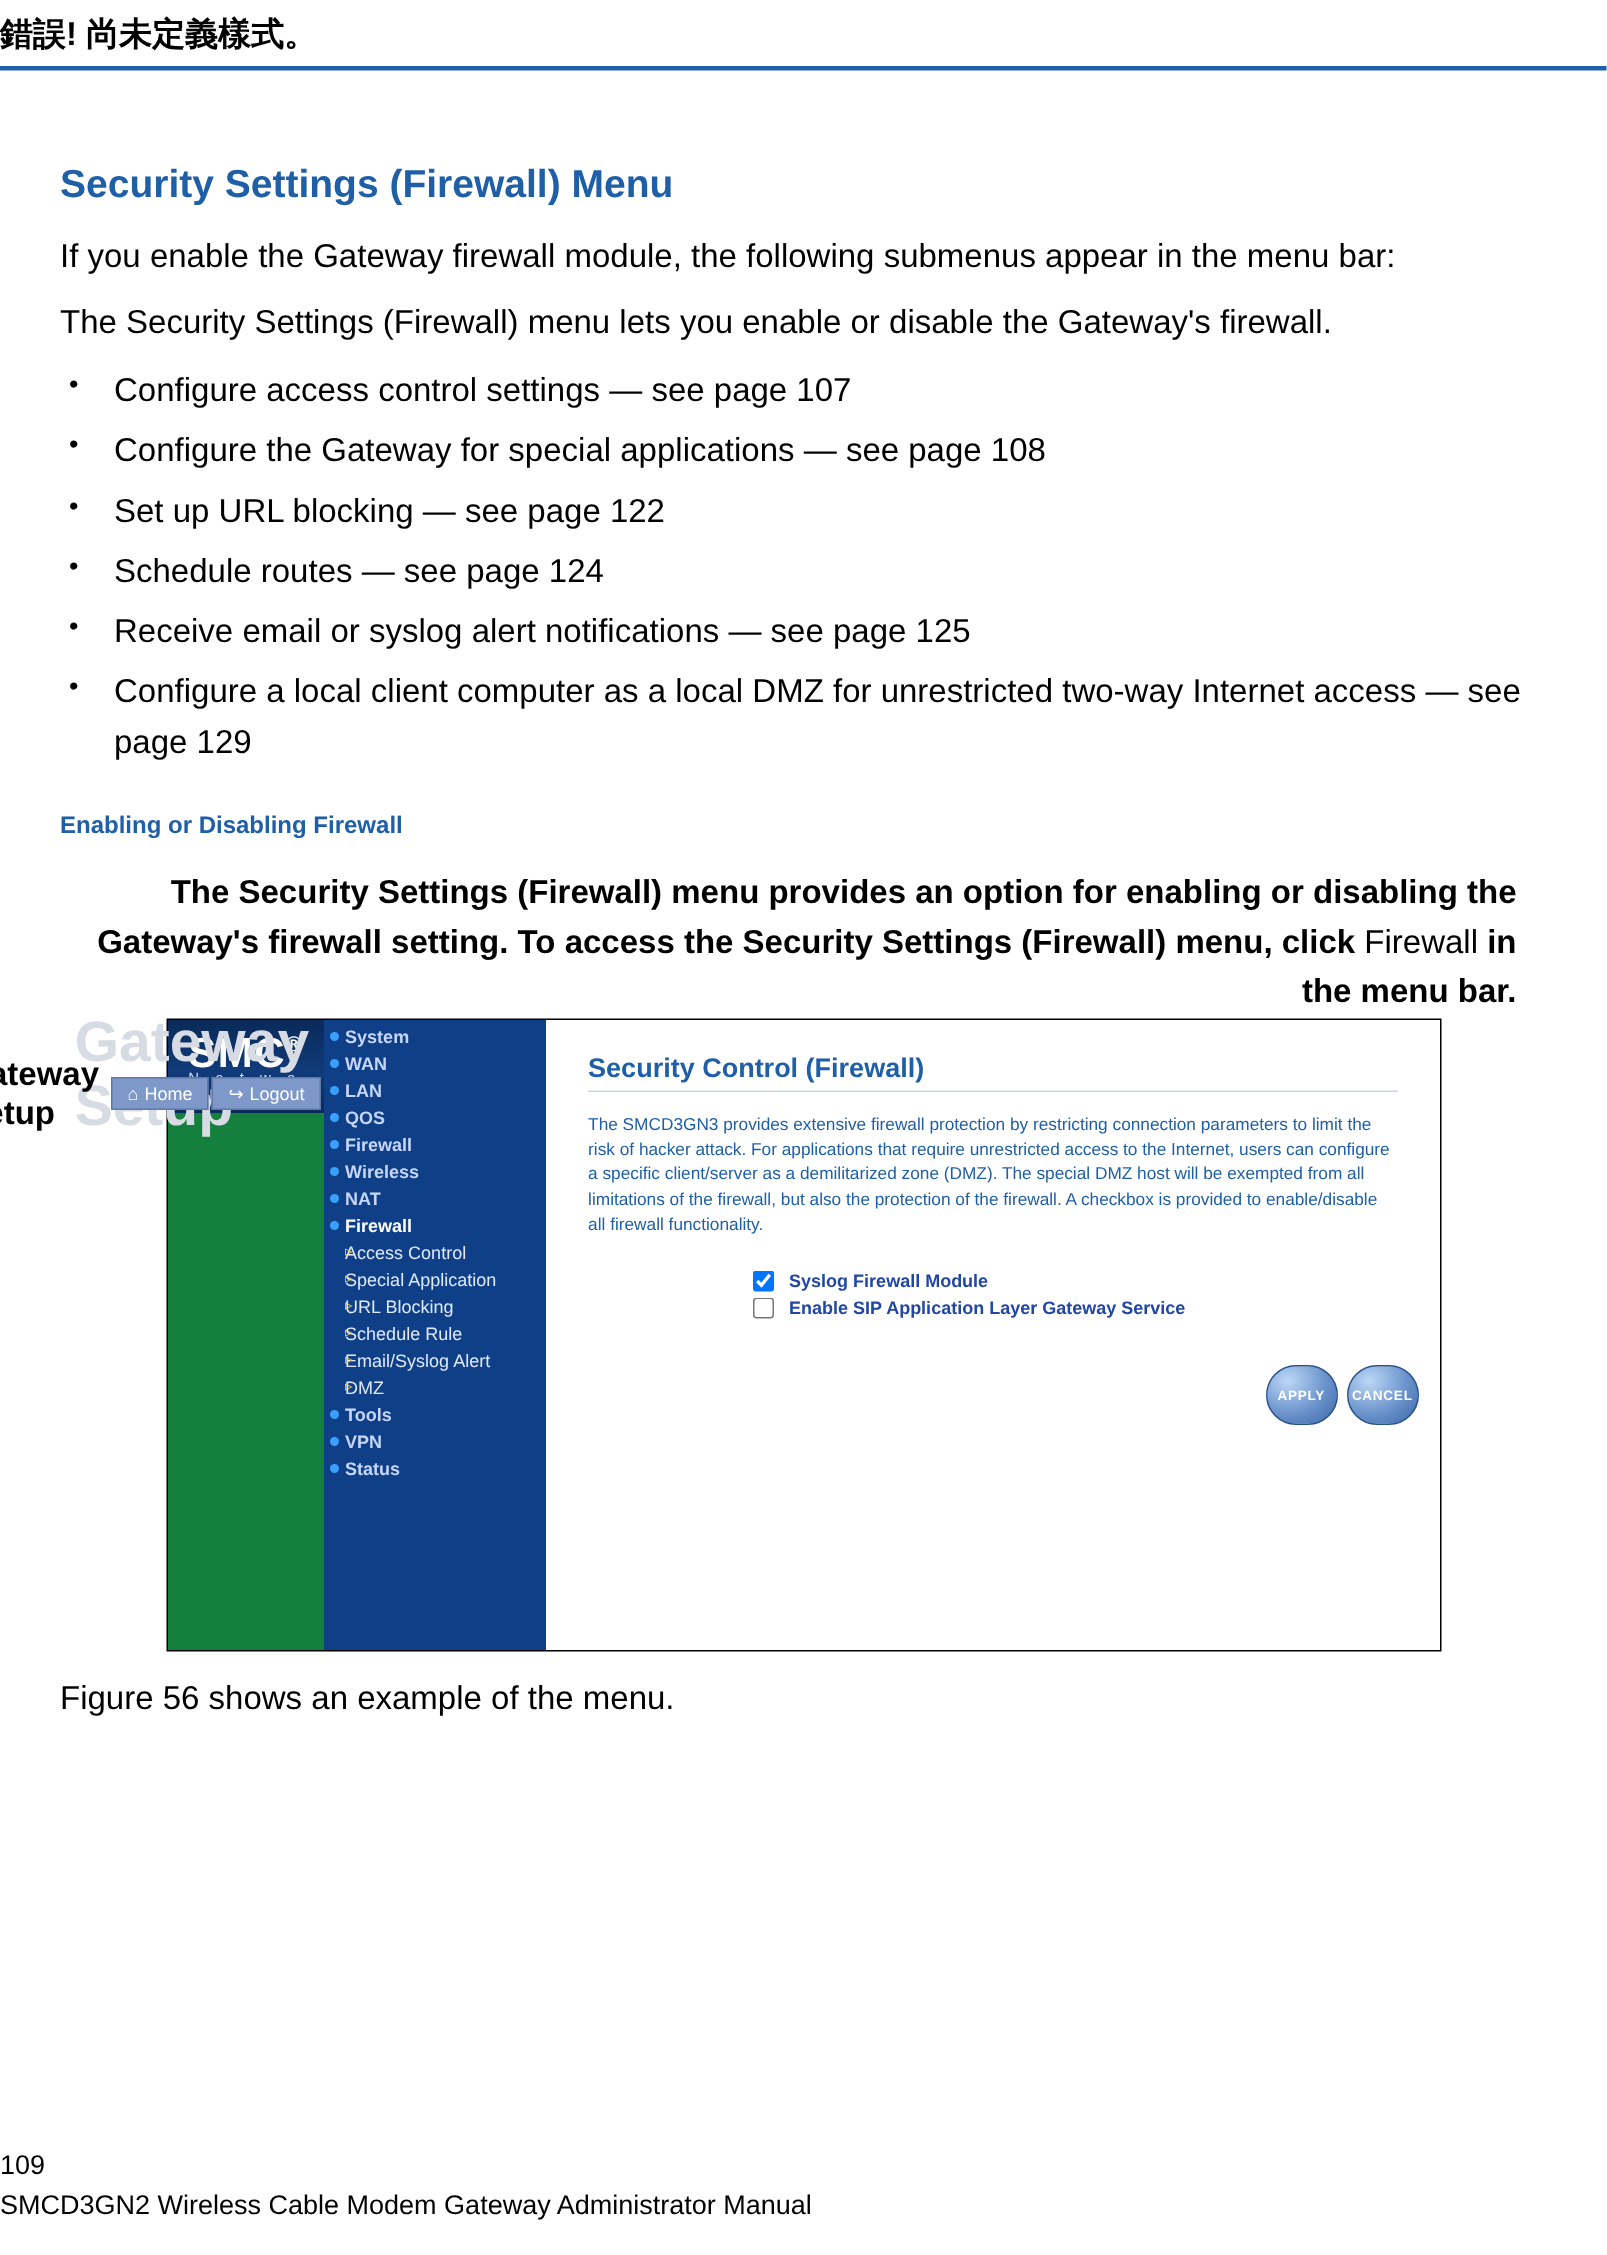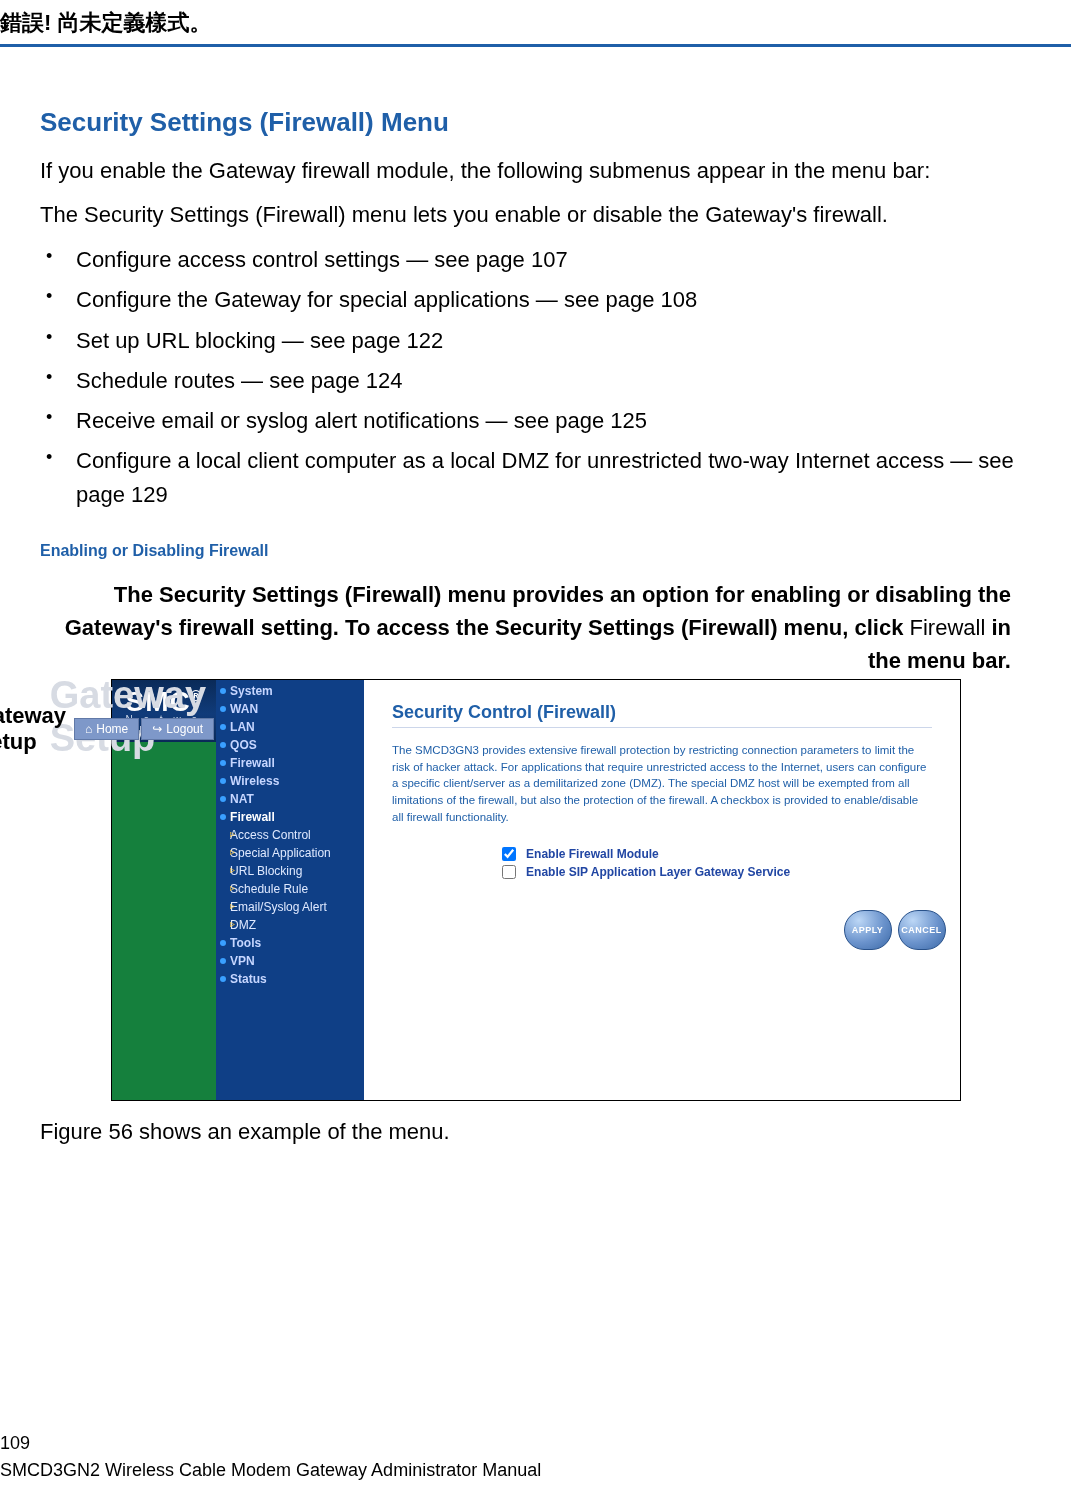--- a/index.html
+++ b/index.html
@@ -116,21 +116,21 @@
           <div class="item top">Status</div>
         </div>
 
         <div class="content">
           <div class="content-title">Security Control (Firewall)</div>
           <div class="content-hr"></div>
           <div class="content-desc">The SMCD3GN3 provides extensive firewall protection by restricting connection parameters to limit the risk of hacker attack. For applications that require unrestricted access to the Internet, users can configure a specific client/server as a demilitarized zone (DMZ). The special DMZ host will be exempted from all limitations of the firewall, but also the protection of the firewall. A checkbox is provided to enable/disable all firewall functionality.</div>
 
           <label class="cb-row">
             <input type="checkbox" id="cb1" checked="" style="">
-            <span>Enable Firewall Module</span>
+            <span>Syslog Firewall Module</span>
           </label>
           <label class="cb-row">
             <input type="checkbox" id="cb2" style="">
             <span>Enable SIP Application Layer Gateway Service</span>
           </label>
 
           <div class="btn-row">
             <div class="roundbtn">APPLY</div>
             <div class="roundbtn">CANCEL</div>
           </div>

